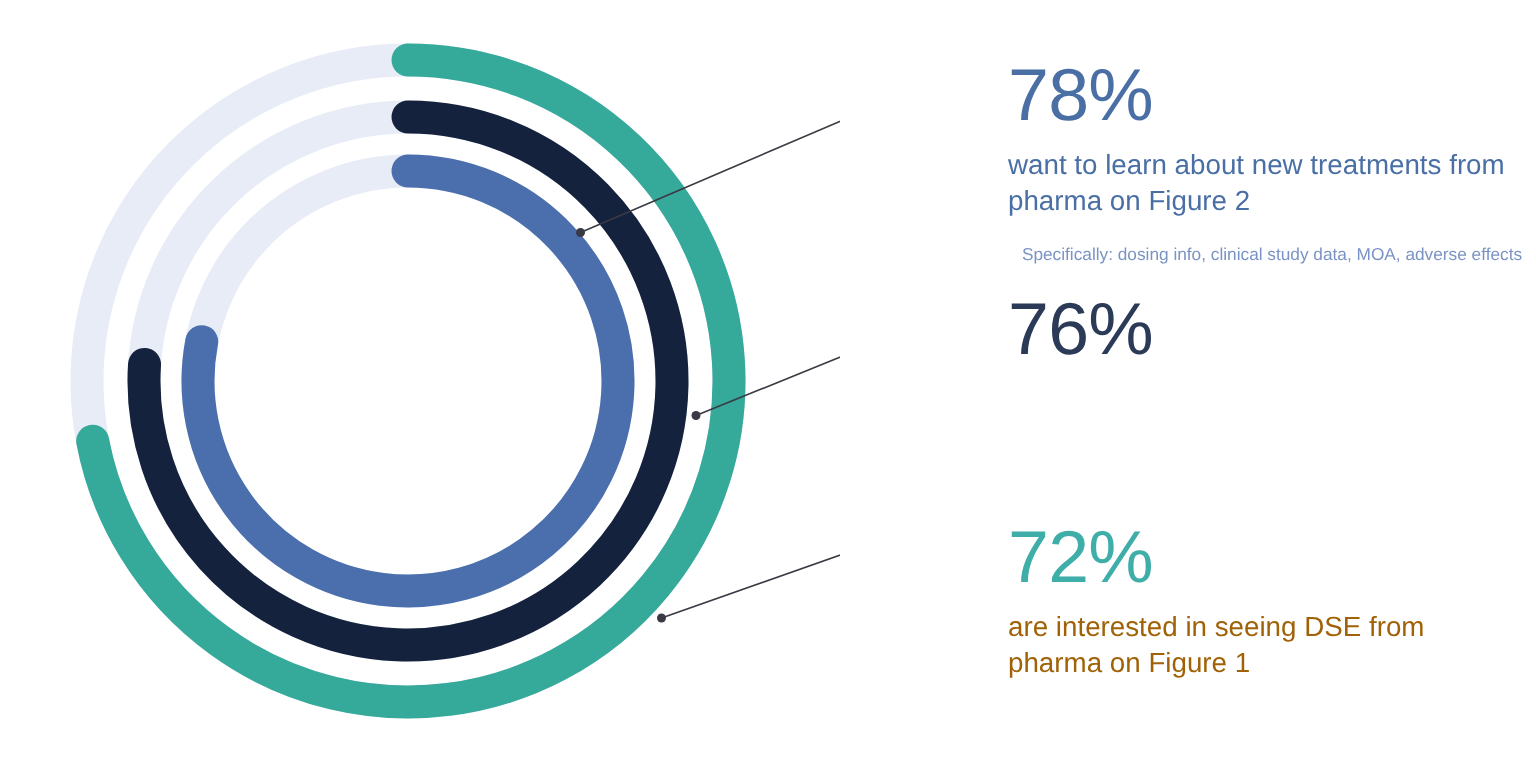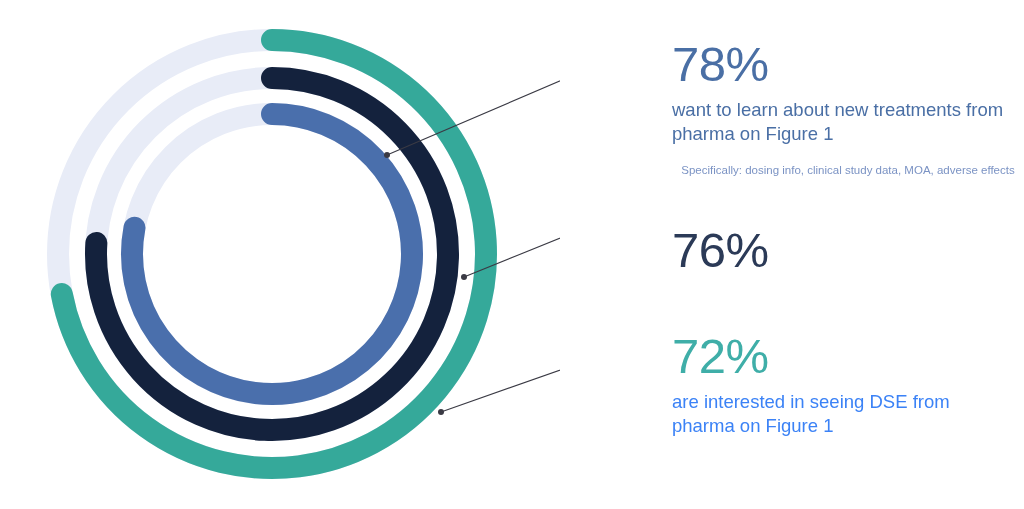--- a/index.html
+++ b/index.html
@@ -35,21 +35,21 @@
   }
 
   .stat-block {
     position: absolute;
     left: 0;
     width: 352px;
   }
 
   .stat-block.b0 { top: 36px; }
   .stat-block.b1 { top: 192px; }
-  .stat-block.b2 { top: 328px; }
+  .stat-block.b2 { top: 344px; }
 
   .stat-value {
     font-size: 49px;
     line-height: 56px;
     font-weight: 400;
     letter-spacing: -0.5px;
     margin: 0;
     white-space: nowrap;
   }
 
@@ -93,26 +93,26 @@
         <polyline points="441,412 583,362 658,362" fill="none" stroke="#3a3a44" stroke-width="1.1"></polyline>
         <circle cx="441" cy="412" r="3" fill="#3a3a44"></circle>
       </g>
   </svg>
 </div>
 
 <div id="stats-panel">
 
   <div class="stat-block b0">
     <p class="stat-value" style="color: rgb(74, 111, 165);">78%</p>
-    <p class="stat-desc" style="color: rgb(74, 111, 165);">want to learn about new treatments from pharma on Figure 1</p>
+    <p class="stat-desc" style="color: rgb(74, 111, 165);">want to learn about new treatments from pharma on Figure 2</p>
     <p class="stat-note" style="color: rgb(123, 147, 196);">Specifically: dosing info, clinical study data, MOA, adverse effects</p>
   </div>
 
   <div class="stat-block b1">
-    <p class="stat-value" style="color: rgb(43, 58, 87); margin-top: 30px;">76%</p>
+    <p class="stat-value" style="color: rgb(43, 58, 87);">76%</p>
   </div>
 
   <div class="stat-block b2">
     <p class="stat-value" style="color: rgb(63, 174, 168);">72%</p>
-    <p class="stat-desc" style="color: #3b82f6;">are interested in seeing DSE from pharma on Figure 1</p>
+    <p class="stat-desc" style="color: #a16207;">are interested in seeing DSE from pharma on Figure 1</p>
   </div>
 
 </div>
 
 </body></html>

